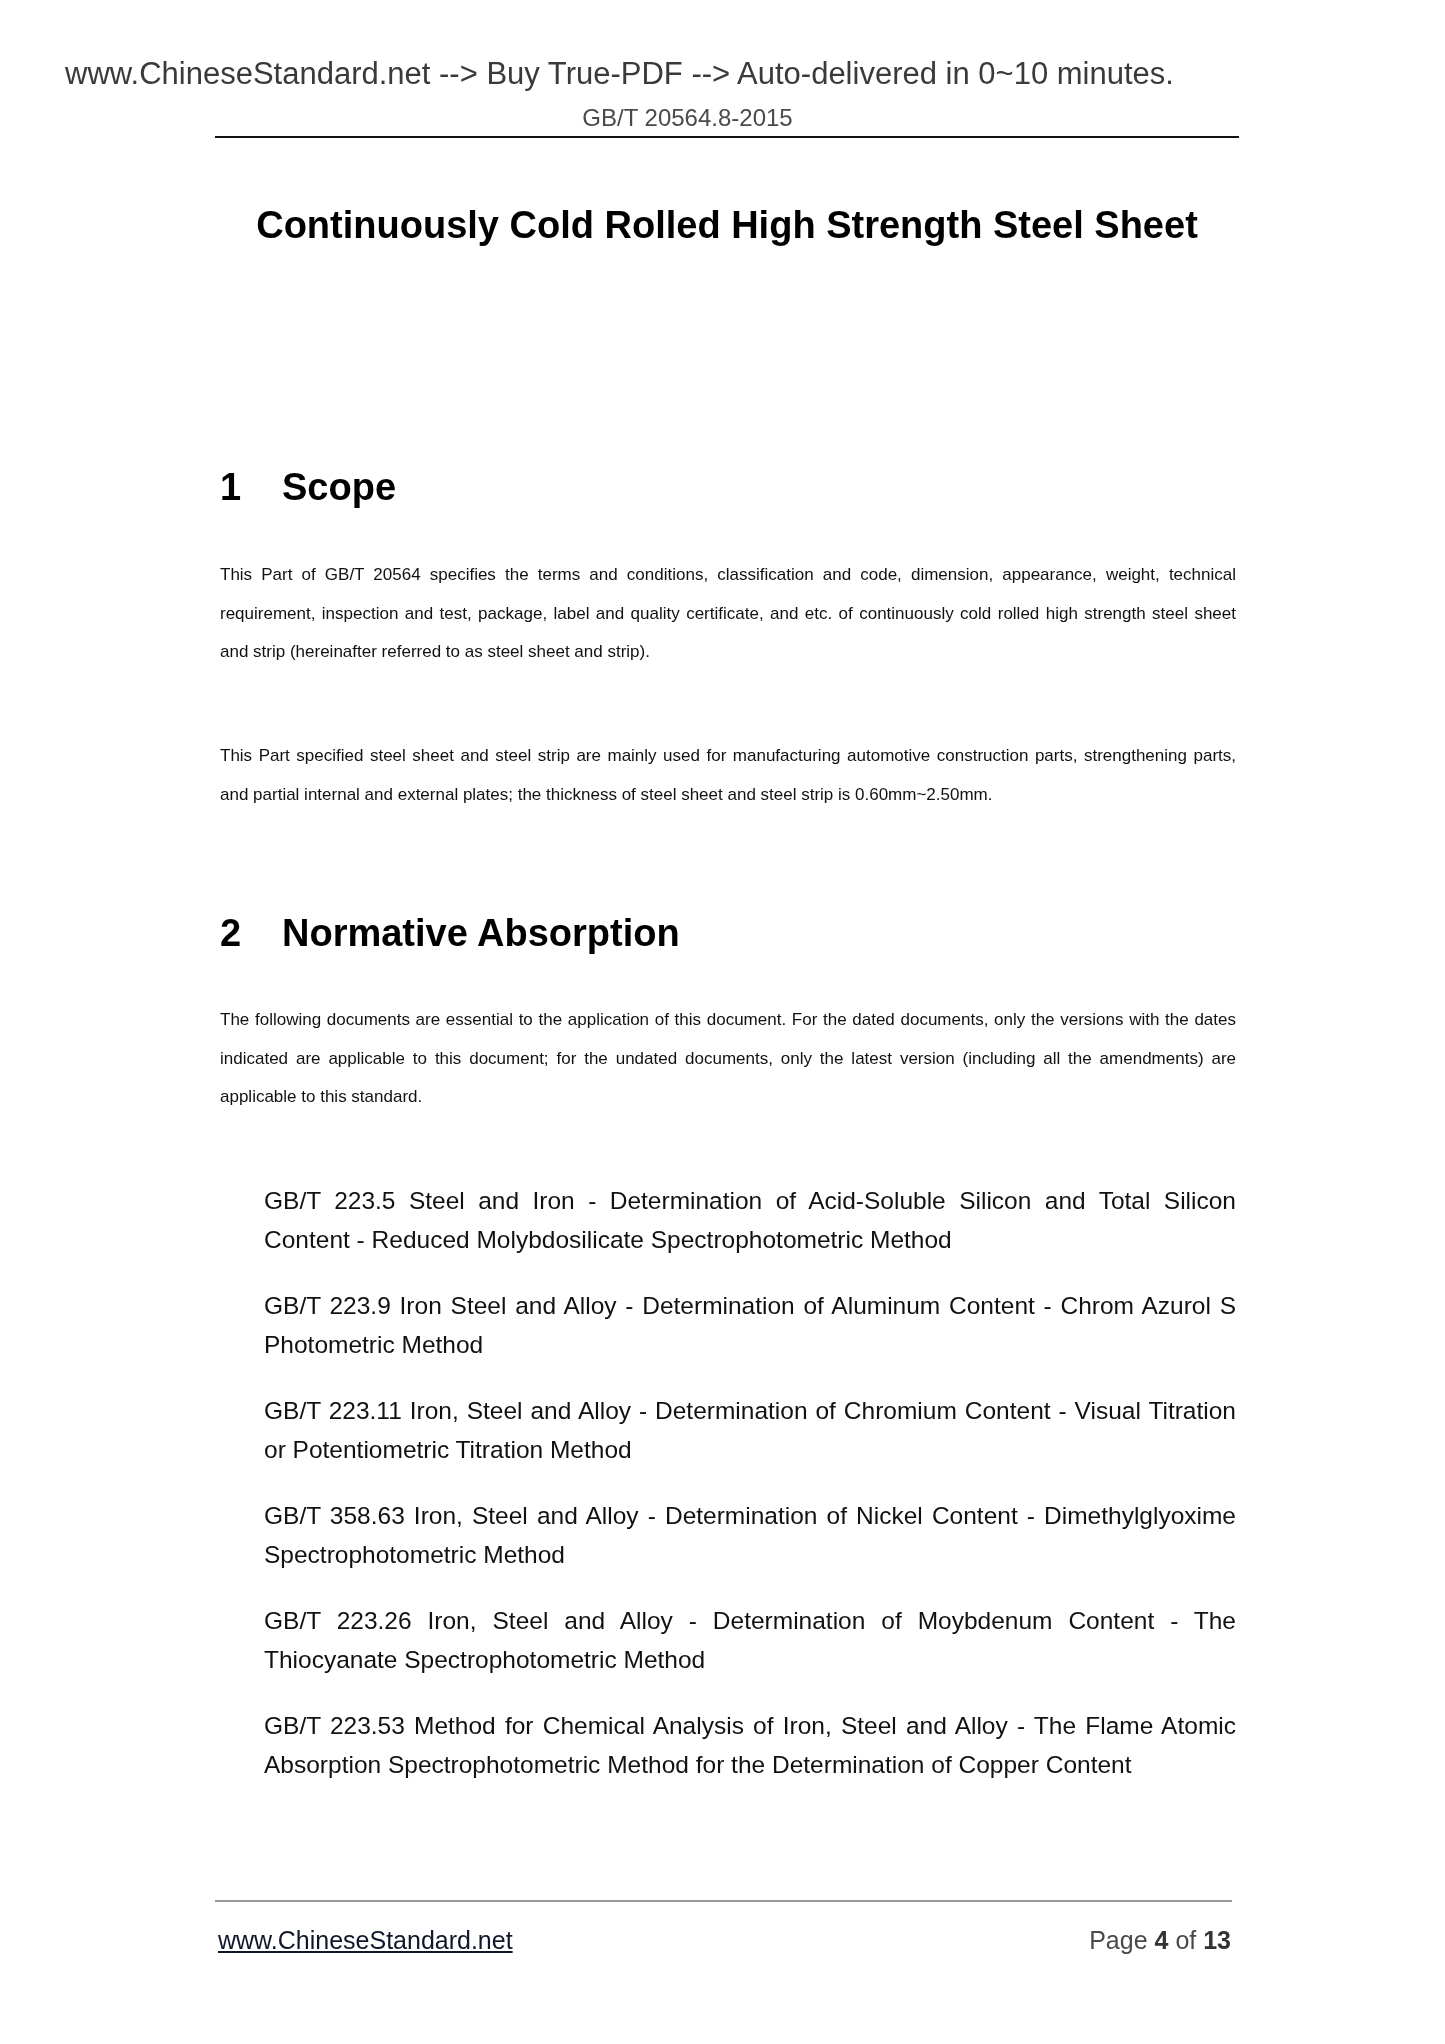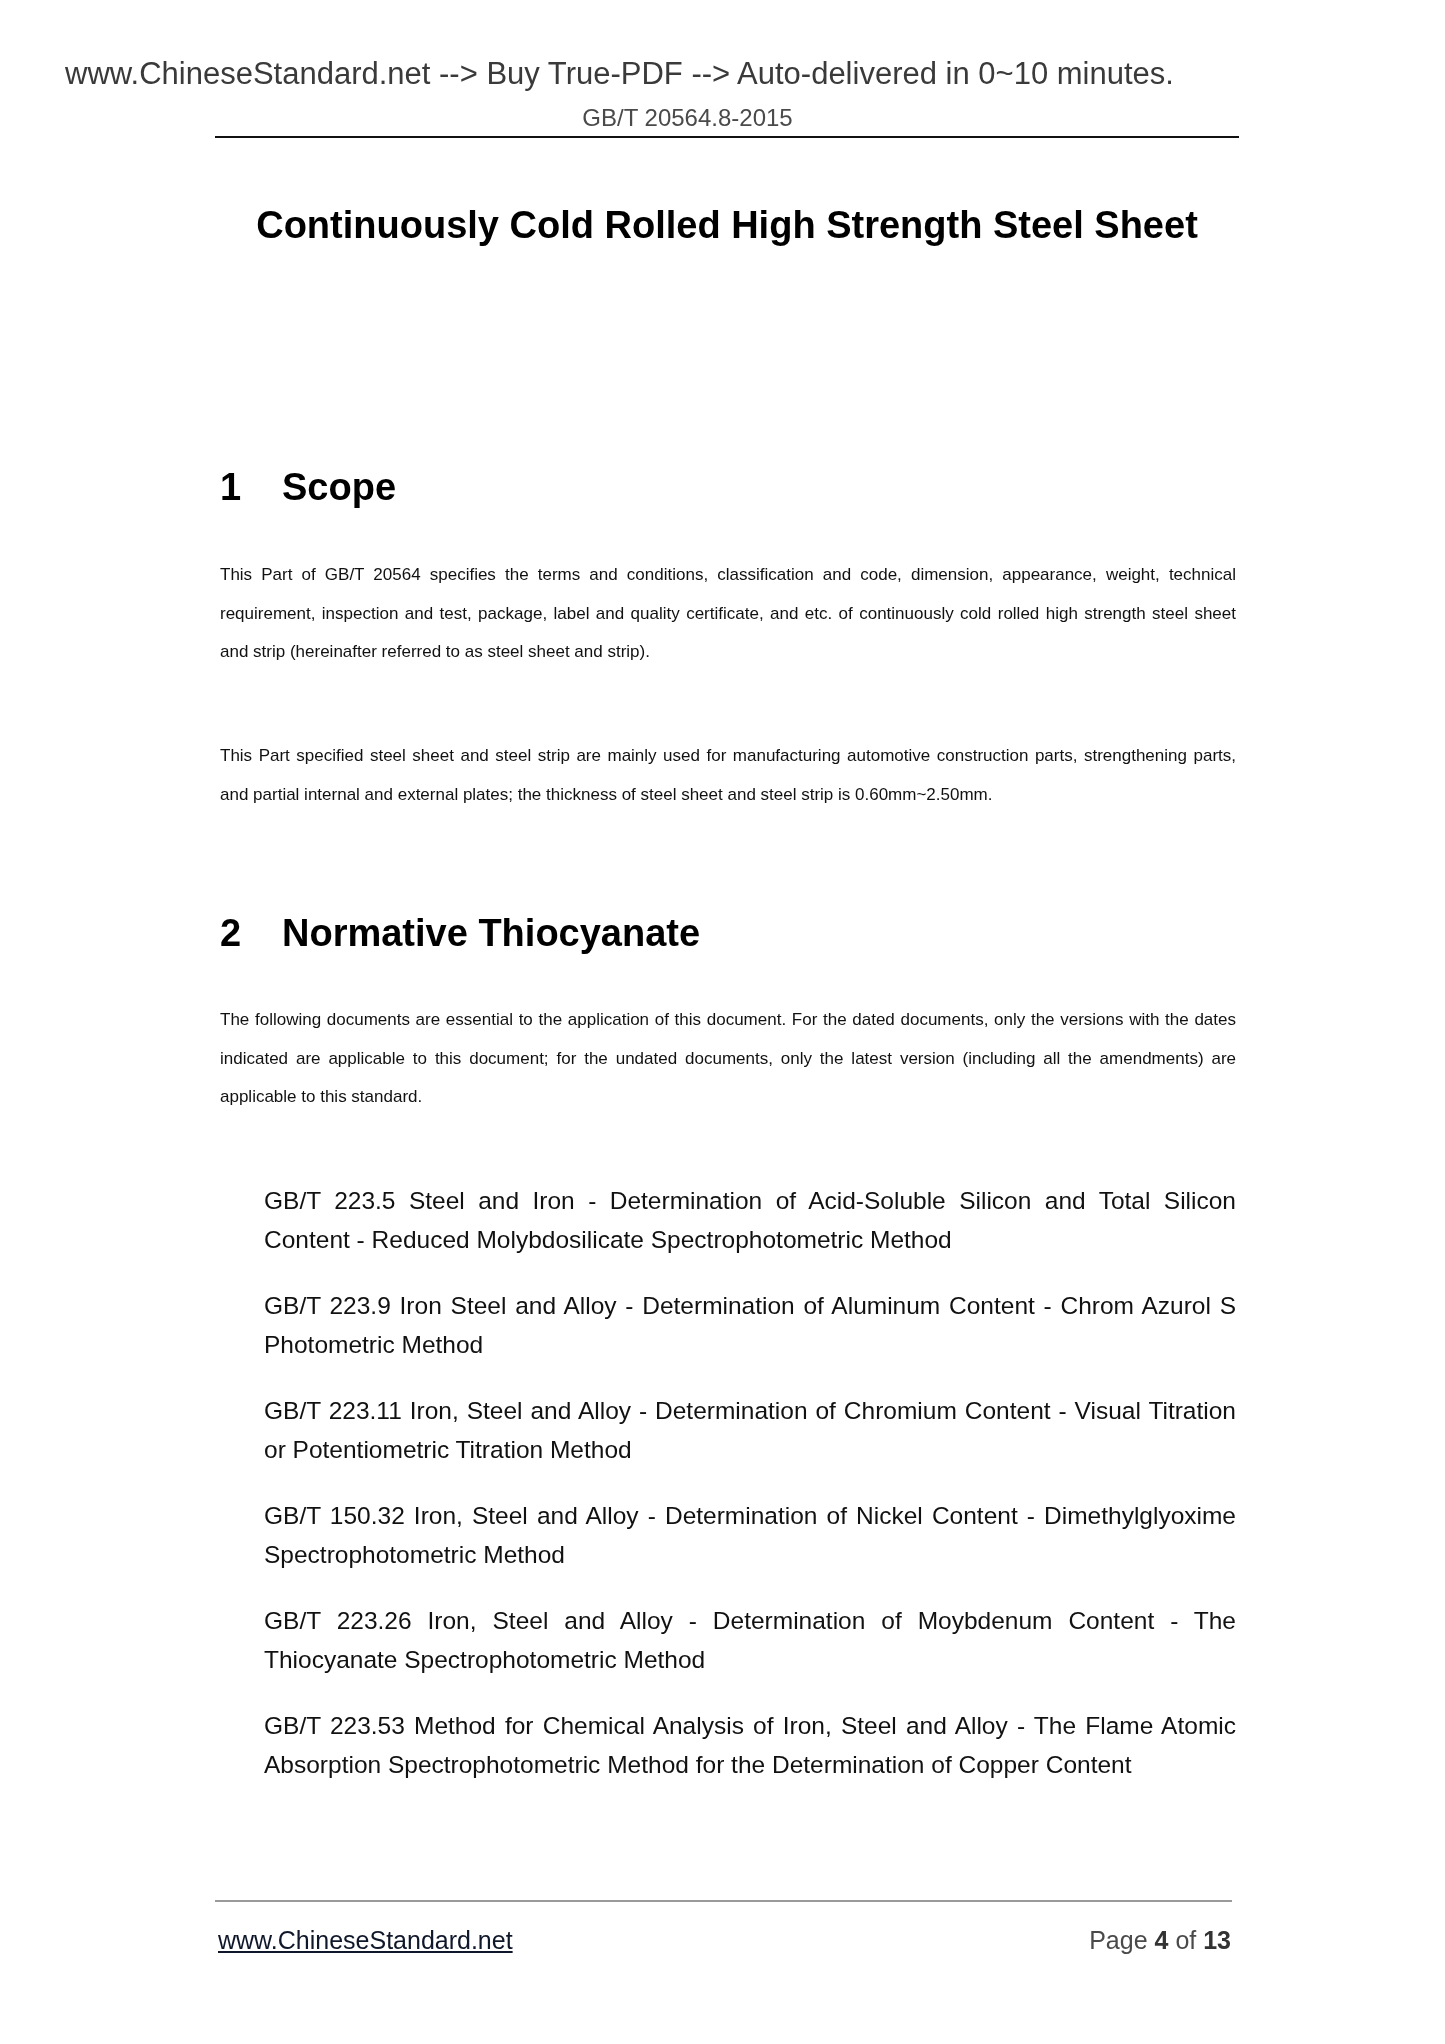--- a/index.html
+++ b/index.html
@@ -62,30 +62,30 @@
 </div>
 
 <div class="h1" style="top:466px;">
   <span class="num">1</span><span>Scope</span>
 </div>
 
 <div class="para" style="top:556px;">This Part of GB/T 20564 specifies the terms and conditions, classification and code, dimension, appearance, weight, technical requirement, inspection and test, package, label and quality certificate, and etc. of continuously cold rolled high strength steel sheet and strip (hereinafter referred to as steel sheet and strip).</div>
 <div class="para" style="top:737px;">This Part specified steel sheet and steel strip are mainly used for manufacturing automotive construction parts, strengthening parts, and partial internal and external plates; the thickness of steel sheet and steel strip is 0.60mm~2.50mm.</div>
 
 <div class="h1" style="top:912px;">
-  <span class="num">2</span><span>Normative Thiocyanate</span>
+  <span class="num">2</span><span>Normative Absorption</span>
 </div>
 
 <div class="para" style="top:1001px;">The following documents are essential to the application of this document. For the dated documents, only the versions with the dates indicated are applicable to this document; for the undated documents, only the latest version (including all the amendments) are applicable to this standard.</div>
 
 <div>
   <div class="ref" style="top:1182px;">GB/T 223.5 Steel and Iron - Determination of Acid-Soluble Silicon and Total Silicon Content - Reduced Molybdosilicate Spectrophotometric Method</div>
   <div class="ref" style="top:1287px;">GB/T 223.9 Iron Steel and Alloy - Determination of Aluminum Content - Chrom Azurol S Photometric Method</div>
   <div class="ref" style="top:1392px;">GB/T 223.11 Iron, Steel and Alloy - Determination of Chromium Content - Visual Titration or Potentiometric Titration Method</div>
-  <div class="ref" style="top:1497px;">GB/T 150.32 Iron, Steel and Alloy - Determination of Nickel Content - Dimethylglyoxime Spectrophotometric Method</div>
+  <div class="ref" style="top:1497px;">GB/T 358.63 Iron, Steel and Alloy - Determination of Nickel Content - Dimethylglyoxime Spectrophotometric Method</div>
   <div class="ref" style="top:1602px;">GB/T 223.26 Iron, Steel and Alloy - Determination of Moybdenum Content - The Thiocyanate Spectrophotometric Method</div>
   <div class="ref" style="top:1707px;">GB/T 223.53 Method for Chemical Analysis of Iron, Steel and Alloy - The Flame Atomic Absorption Spectrophotometric Method for the Determination of Copper Content</div>
 </div>
 
 <div>
   <div class="ftr-rule"></div>
   <a class="ftr-link">www.ChineseStandard.net</a>
   <div class="ftr-page">
     <span>Page</span>
     <b>4</b>

